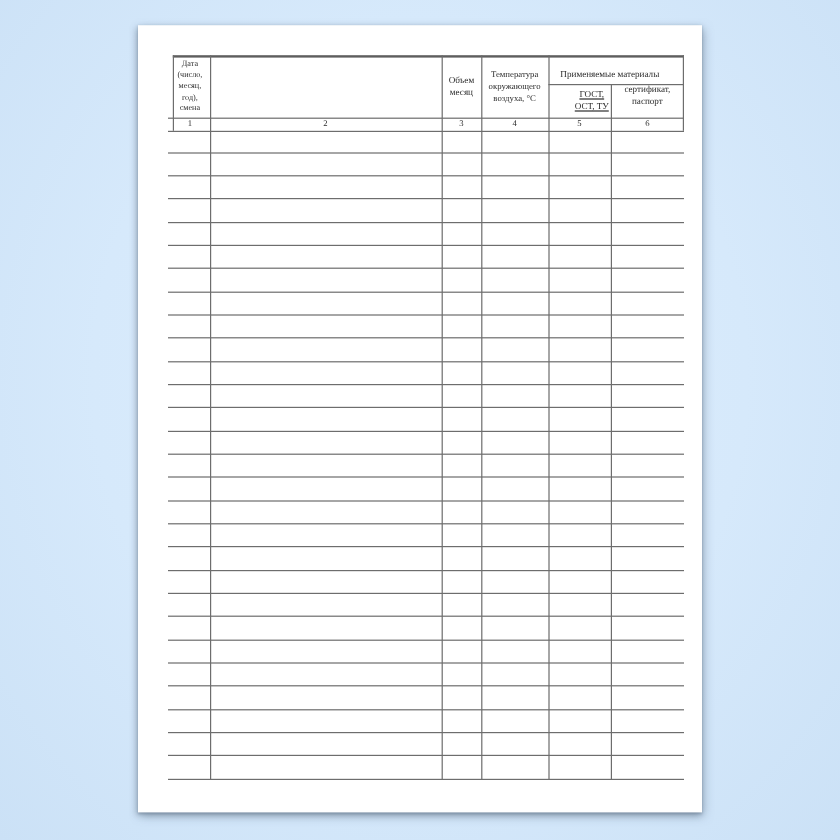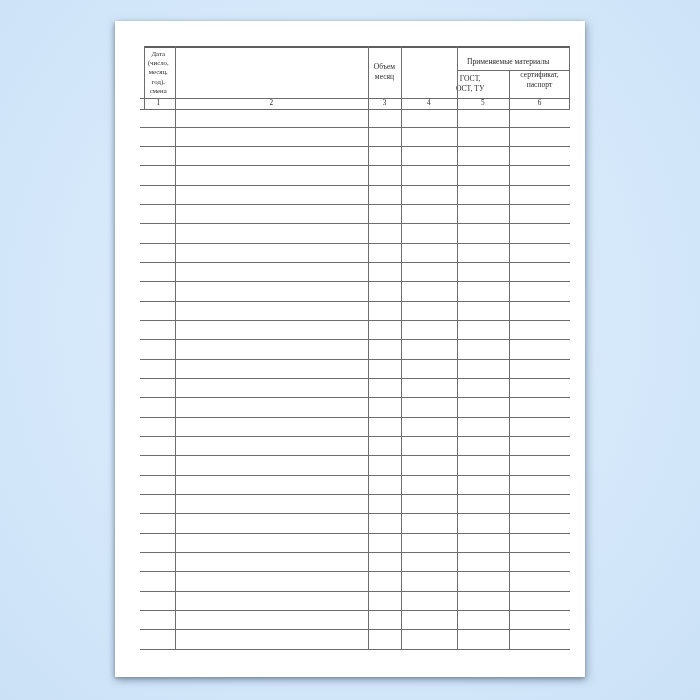--- a/index.html
+++ b/index.html
@@ -41,21 +41,21 @@
   .cell{
     position:absolute;display:flex;align-items:center;justify-content:center;
     text-align:center;white-space:pre-line;
   }
   .hc{font-size:7.6px;line-height:10px;}
   .c1{left:0;top:0;width:32.5px;height:52px;font-size:6.8px;line-height:9.3px;}
   .c2{left:32.5px;top:0;width:193.5px;height:52px;}
   .c3{left:226px;top:0;width:33px;height:52px;}
   .c4{left:259px;top:0;width:55.7px;height:52px;font-size:7.3px;line-height:9.7px;}
   .cgroup{left:314.7px;top:4px;width:103px;height:24.3px;}
-  .c5{left:302px;top:24.3px;width:52.3px;height:27.7px;}
+  .c5{left:325px;top:24.3px;width:52.3px;height:27.7px;text-decoration:underline;}
   .c6{left:367px;top:20px;width:61px;height:27.7px;}
   
   .num{font-size:7.2px;line-height:10px;top:52px;height:10.5px;}
   .n1{left:0;width:32.5px;}
   .n2{left:32.5px;width:193.5px;}
   .n3{left:226px;width:33px;}
   .n4{left:259px;width:55.7px;}
   .n5{left:314.7px;width:52.3px;}
   .n6{left:367px;width:61px;}
   
@@ -69,20 +69,23 @@
   <div class="sheet">
     <div class="tbl">
 
       <div class="cell hc c1">Дата
 (число,
 месяц,
 год),
 смена</div>
       <div class="cell hc c3">Объем
 месяц</div>
+      <div class="cell hc c4">Температура
+окружающего
+воздуха, °С</div>
       <div class="cell hc cgroup">Применяемые материалы</div>
       <div class="cell hc c5">ГОСТ,
 ОСТ, ТУ</div>
       <div class="cell hc c6">сертификат,
 паспорт</div>
 
       <div class="cell num n1">1</div>
       <div class="cell num n2">2</div>
       <div class="cell num n3">3</div>
       <div class="cell num n4">4</div>

